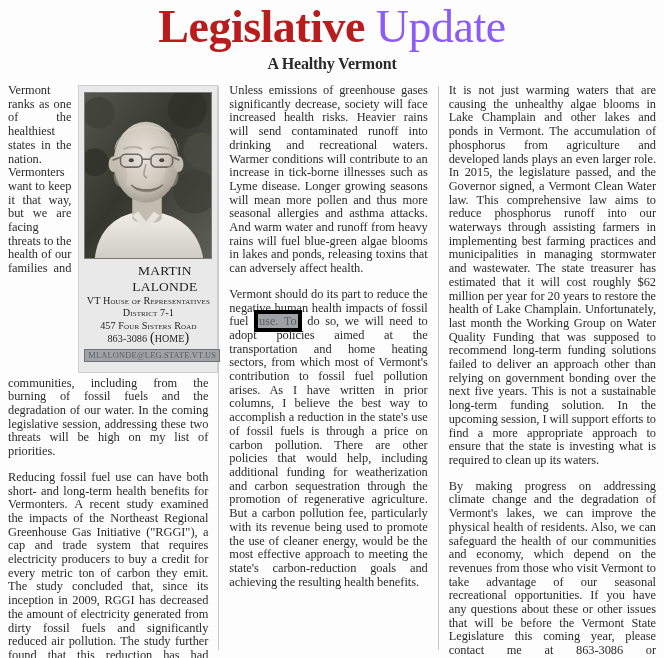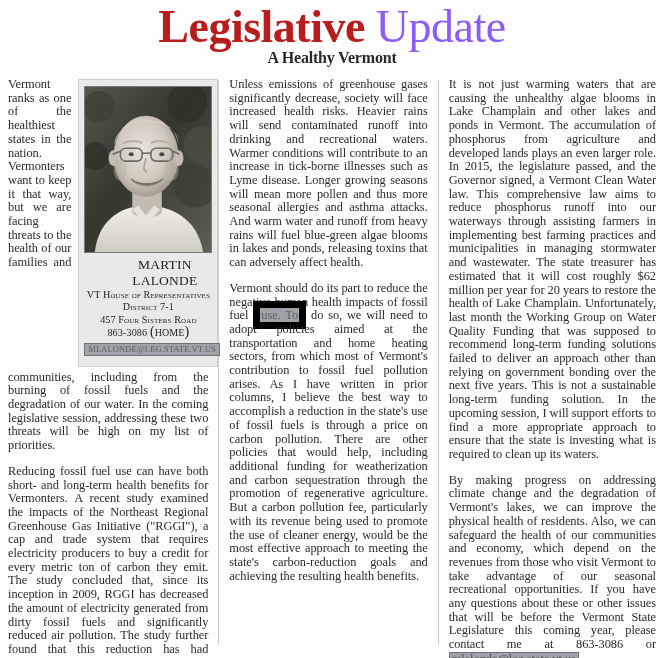--- a/index.html
+++ b/index.html
@@ -48,21 +48,21 @@
     height: 1px;
     background: #b9b9b9;
     margin: -9px 6px 0 6px;
     position: relative;
     z-index: -1;
   }
   .subhead {
     font-size: 16px;
     font-weight: bold;
     color: #2a2a2a;
-    margin-top: 5px;
+    margin-top: 11px;
     letter-spacing: -0.2px;
   }
 
   
   .columns {
     display: flex;
     margin-top: 11px;
     height: 566px;
     align-items: stretch;
   }
@@ -146,21 +146,21 @@
     letter-spacing: 0.2px;
     font-variant: small-caps;
     max-width: 130px;
     overflow: hidden;
     white-space: nowrap;
   }
 
   
   .hl {
     background: #9fa3a7;
-    border: 7px solid #000000;
+    border: 4px solid #000000;
     color: #5e6266;
     padding: 0 1px;
   }
   .hl-email {
     display: inline-block;
     background: #9fa3a7;
     border: 1px solid #6e7276;
     color: #4e5256;
     padding: 0 2px;
     line-height: 12px;

